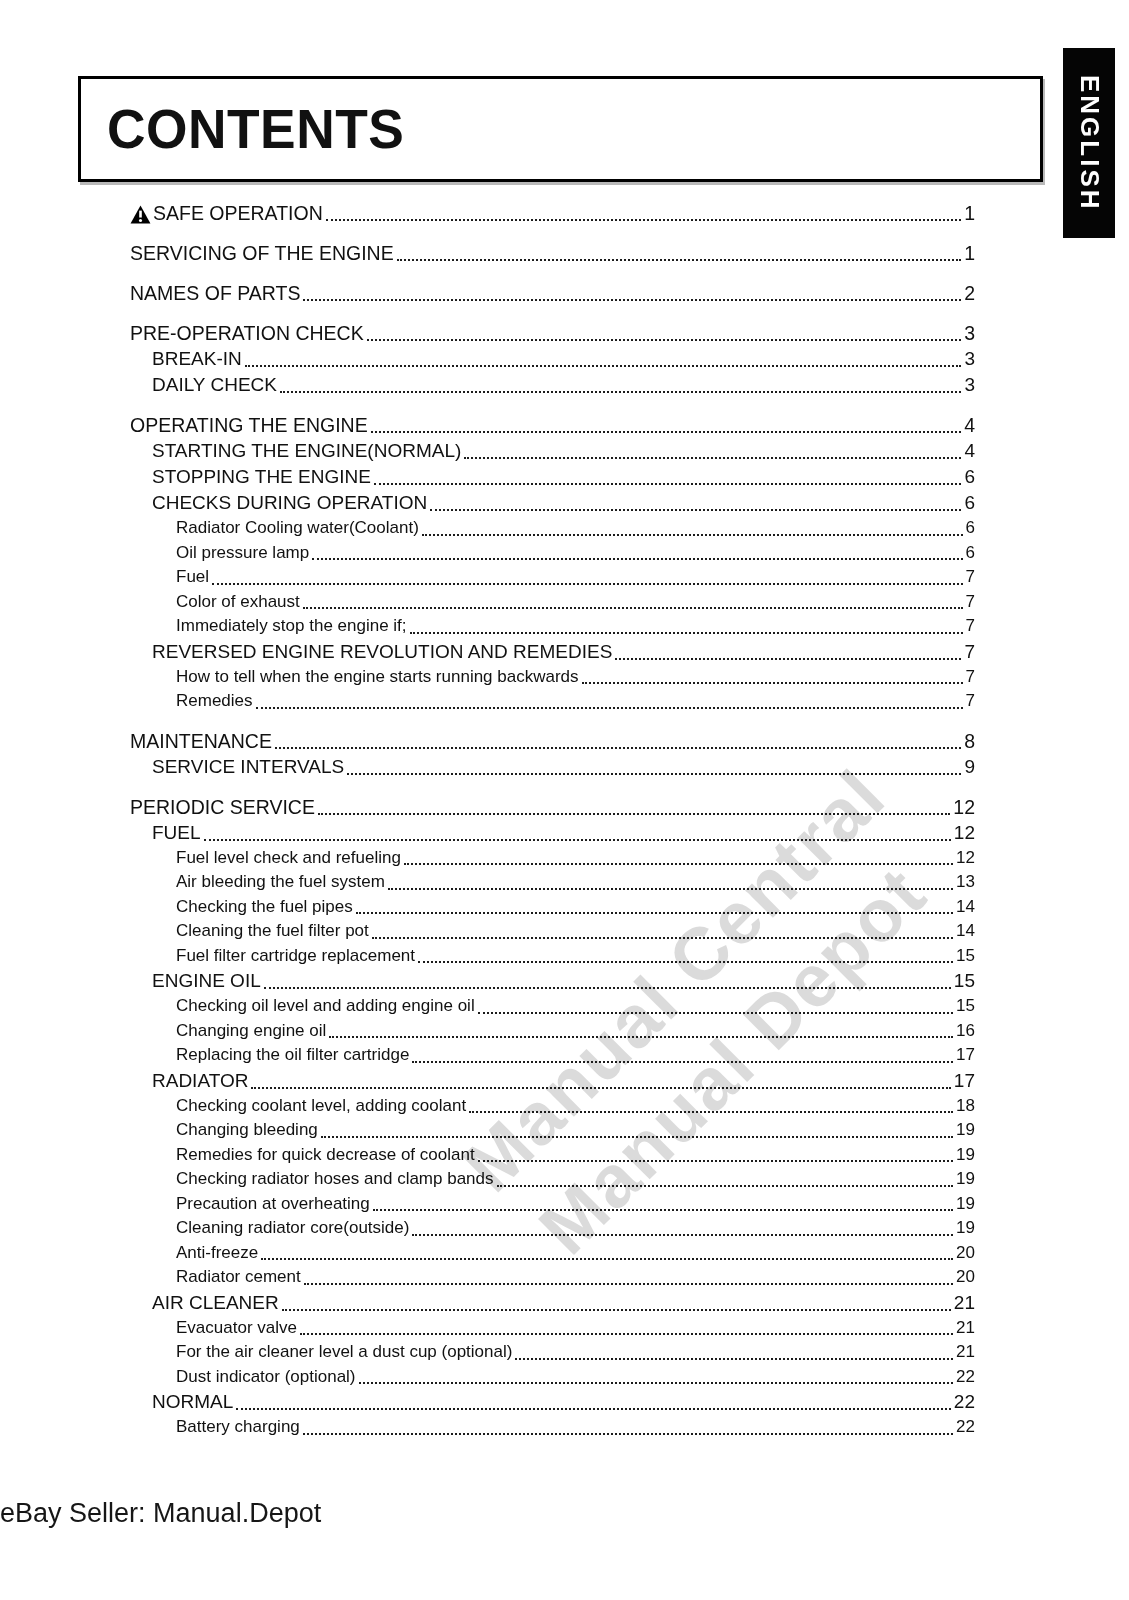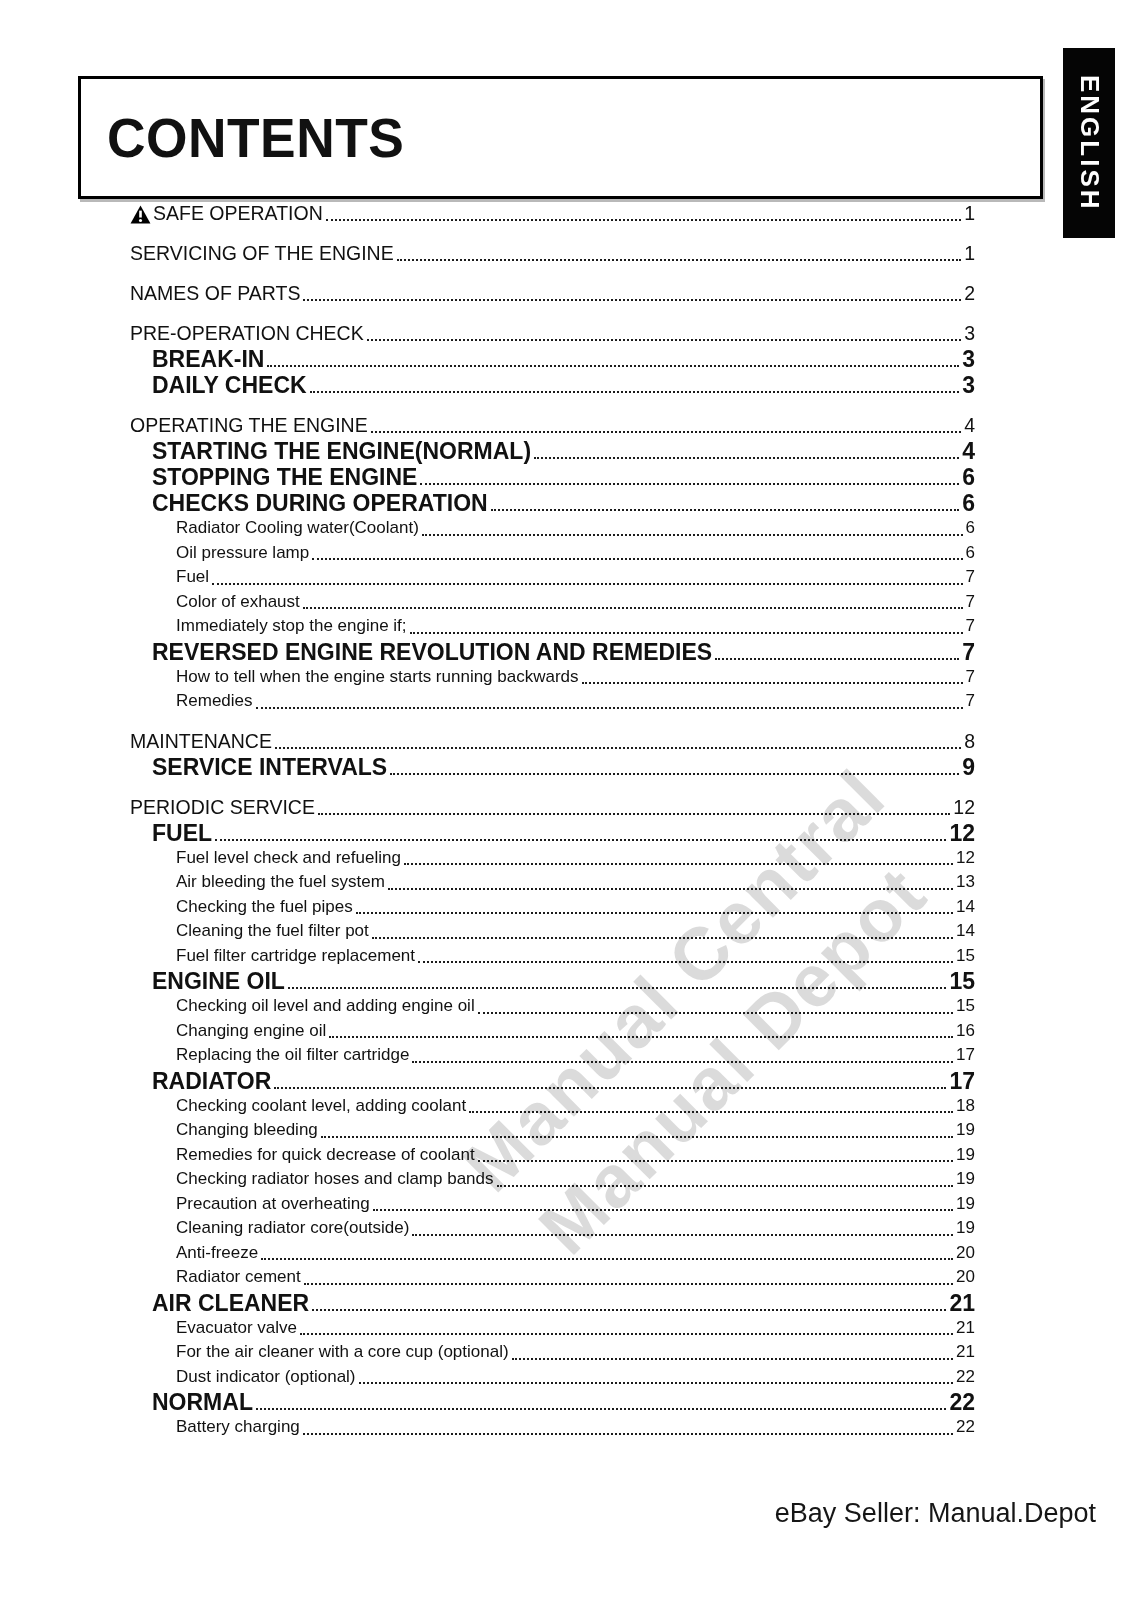--- a/index.html
+++ b/index.html
@@ -10,21 +10,21 @@
     font-family: "Liberation Sans", "DejaVu Sans", sans-serif;
     color: #111;
     position: relative;
     overflow: hidden;
   }
   .page { position: absolute; inset: 0; }
 
   
   .title-box {
     position: absolute; left: 78px; top: 76px;
-    width: 965px; height: 123px;
+    width: 965px; height: 106px;
     border: 3px solid #000;
     background: #fff;
     box-shadow: 2px 3px 0 #b9b9b9;
     display: flex; align-items: center;
     z-index: 2;
   }
   .title-text {
     font-size: 55px; font-weight: bold;
     letter-spacing: 0.5px;
     margin-left: 26px;
@@ -63,39 +63,39 @@
 
   
   .toc {
     position: absolute; left: 130px; top: 200px;
     width: 845px;
     z-index: 1;
   }
   .toc-group { margin-bottom: 14px; }
   .row { display: flex; align-items: baseline; }
   .lvl0 { font-size: 19.5px; line-height: 26px; padding-left: 0; }
-  .lvl1 { font-size: 23px; line-height: 26px; padding-left: 22px; font-weight: bold; }
+  .lvl1 { font-size: 19px; line-height: 26px; padding-left: 22px; }
   .lvl2 { font-size: 17px;  line-height: 24.5px; padding-left: 46px; }
   .label { white-space: nowrap; display: inline-flex; align-items: baseline; }
   .dots {
     flex: 1 1 auto;
     border-bottom: 2.5px dotted #1c1c1c;
     margin: 0 3px;
     align-self: flex-end;
     margin-bottom: 5px;
     min-width: 12px;
   }
   .pg { white-space: nowrap; }
   .warn-icon { margin-right: 2px; align-self: center; transform: translateY(1px); }
 
   
   .footer {
     position: absolute; left: 0; top: 1498px;
     width: 1096px;
-    text-align: right;
+    text-align: left;
     font-size: 27px;
     color: #161616;
     z-index: 1;
   }
 </style>
 </head>
 <body>
 
 <div class="page">
 
@@ -332,21 +332,21 @@
           <span class="label">AIR CLEANER</span>
           <span class="dots"></span>
           <span class="pg">21</span>
         </div>
         <div class="row lvl2">
           <span class="label">Evacuator valve</span>
           <span class="dots"></span>
           <span class="pg">21</span>
         </div>
         <div class="row lvl2">
-          <span class="label">For the air cleaner with a core cup (optional)</span>
+          <span class="label">For the air cleaner level a dust cup (optional)</span>
           <span class="dots"></span>
           <span class="pg">21</span>
         </div>
         <div class="row lvl2">
           <span class="label">Dust indicator (optional)</span>
           <span class="dots"></span>
           <span class="pg">22</span>
         </div>
         <div class="row lvl1">
           <span class="label">NORMAL</span>

